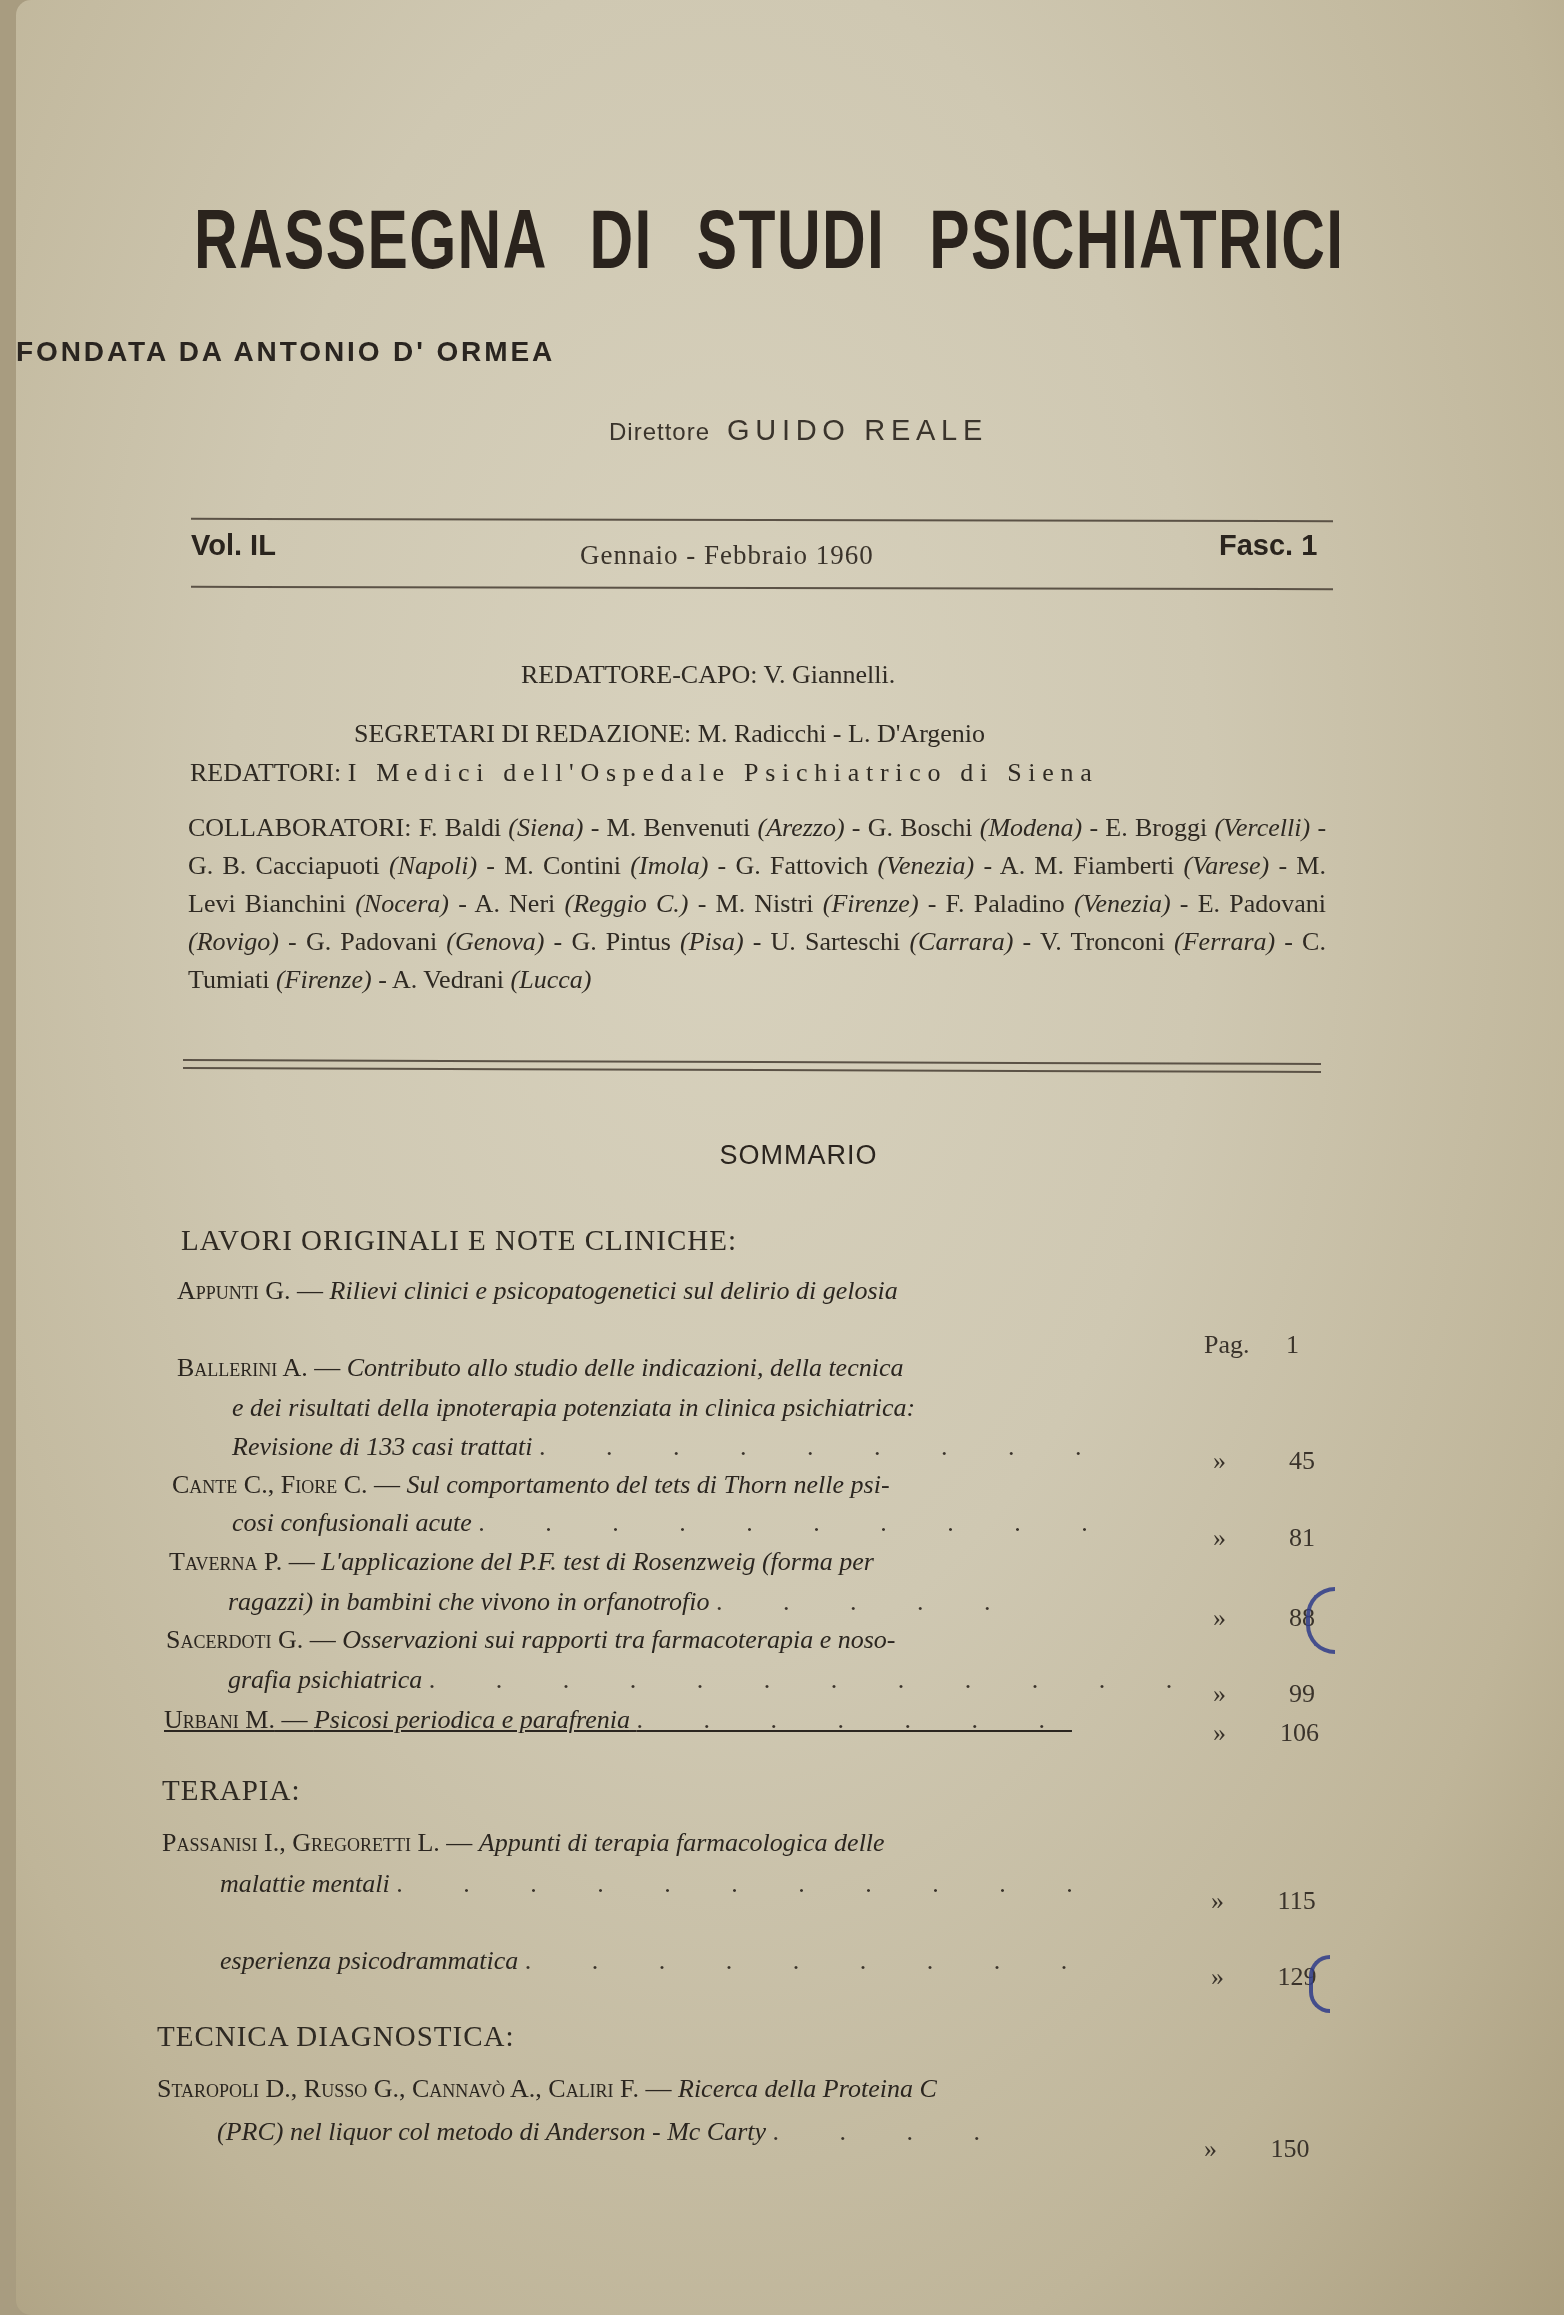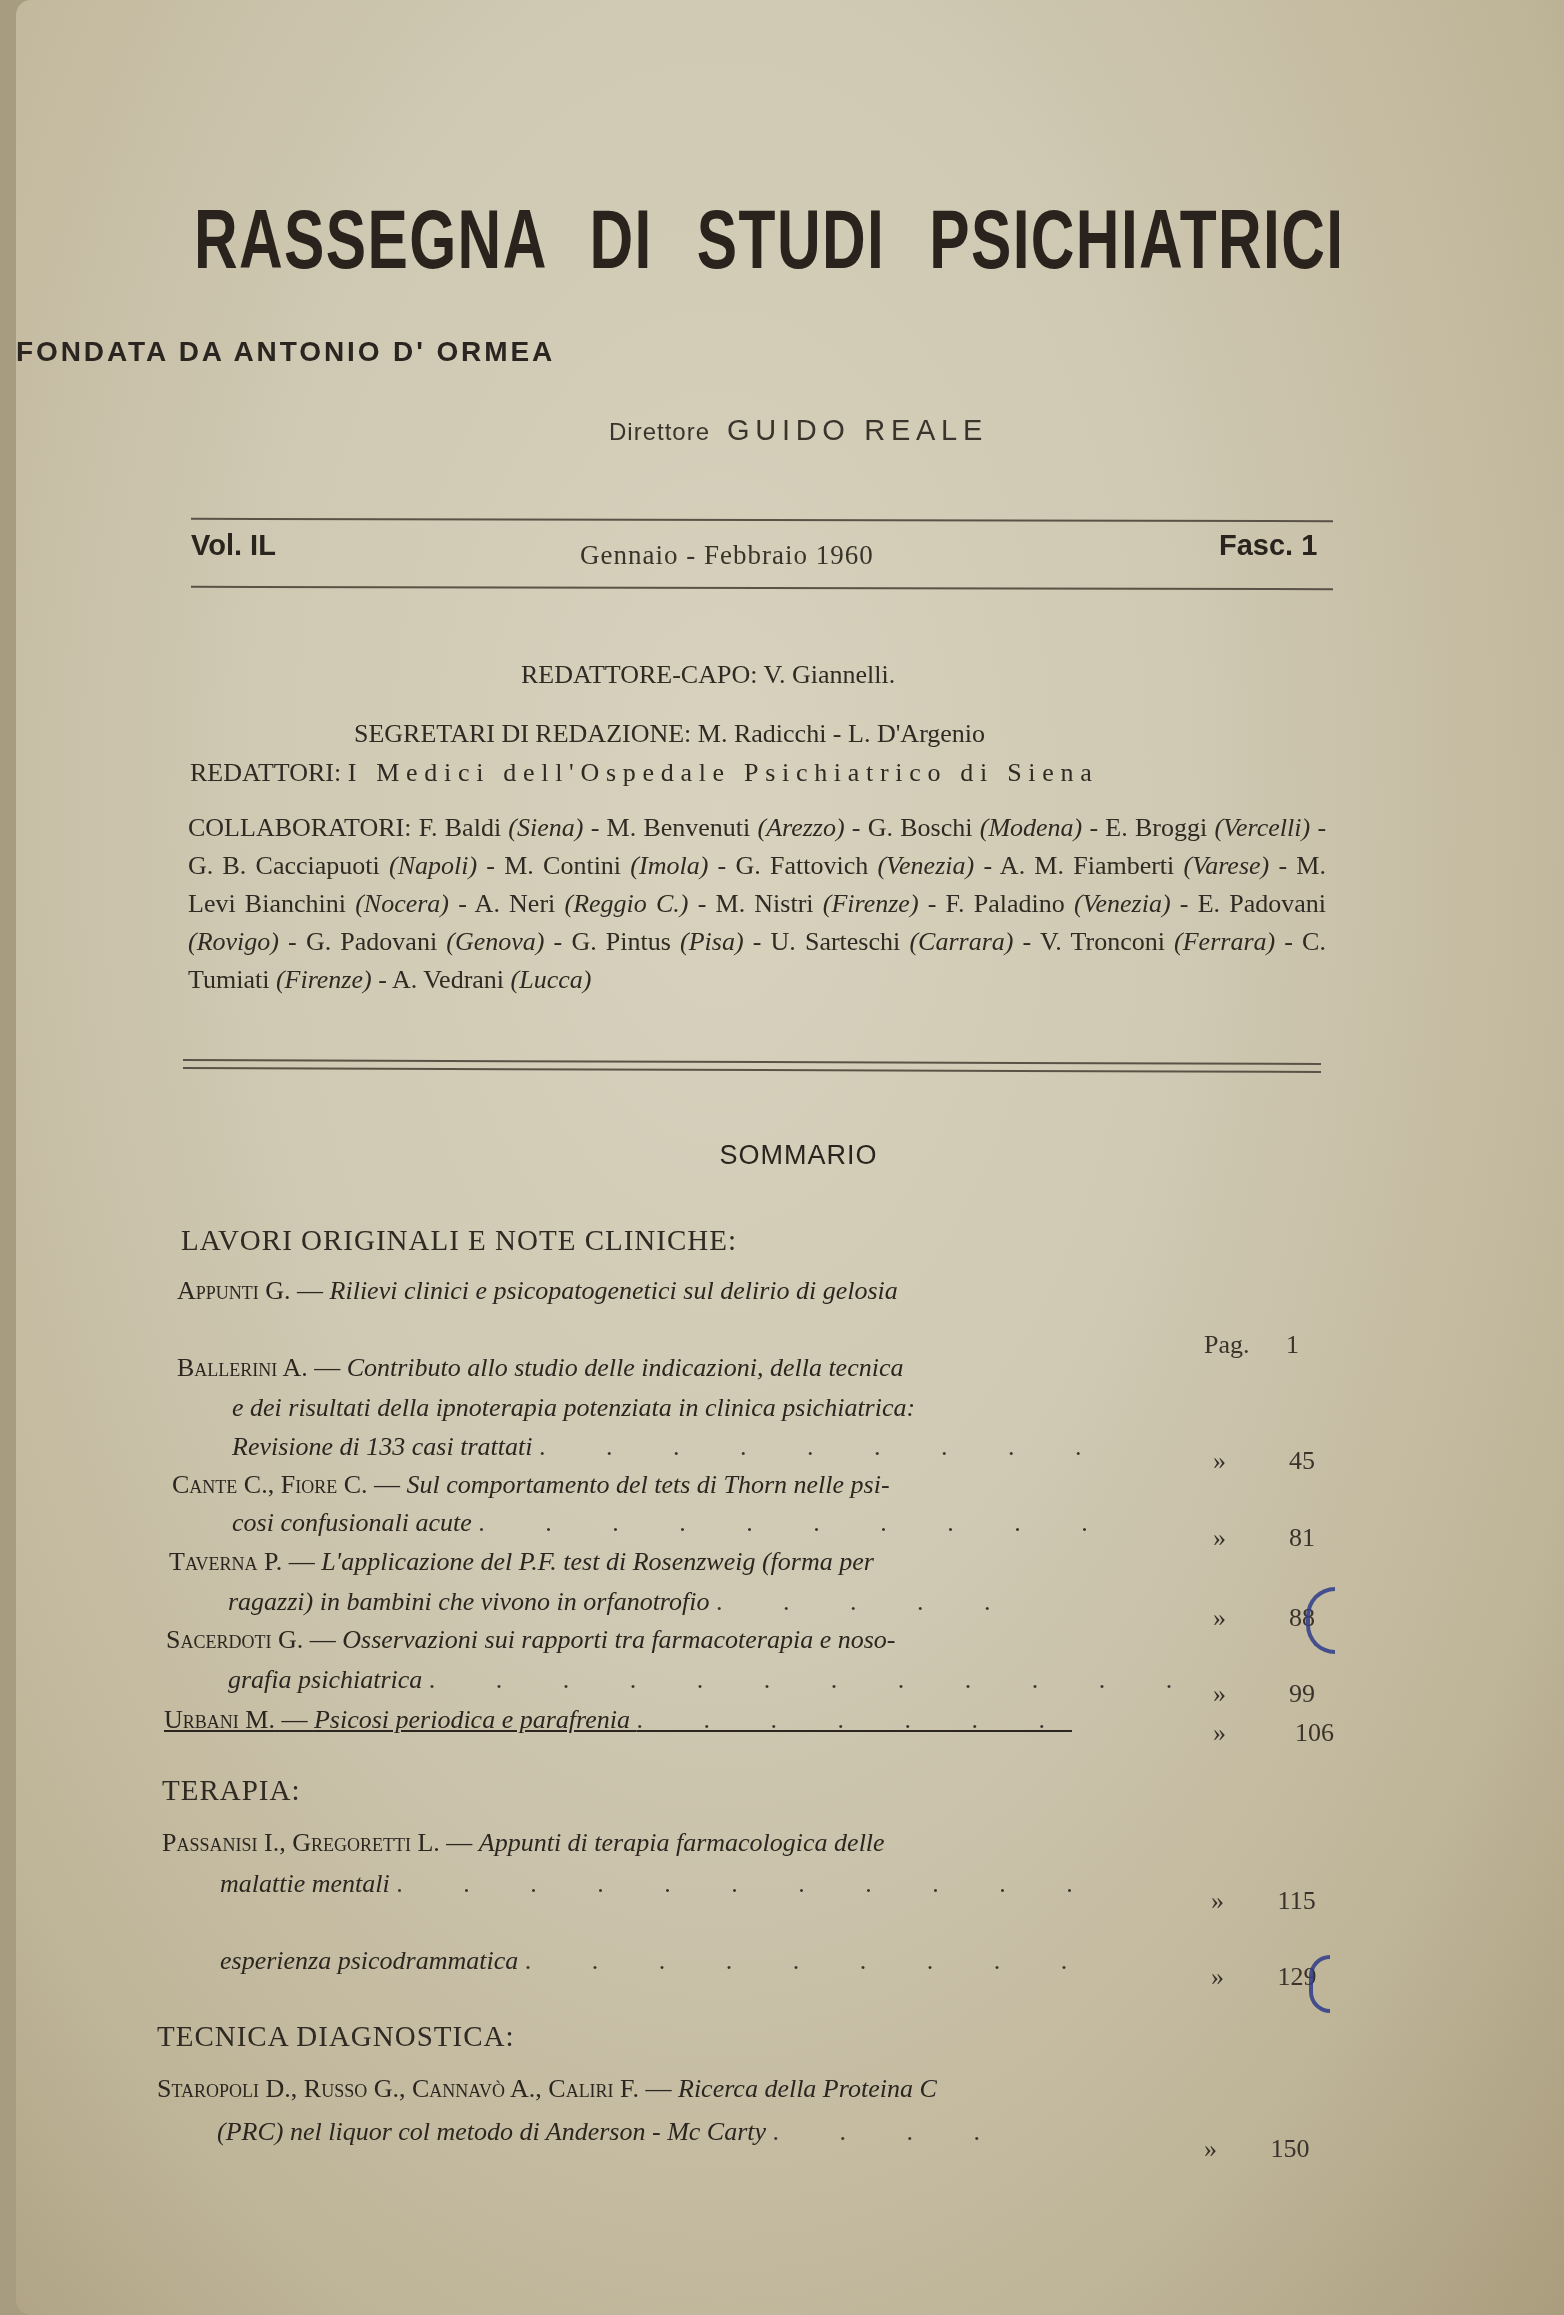--- a/index.html
+++ b/index.html
@@ -164,21 +164,21 @@
     <span class="author">Sacerdoti G.</span> — <span class="ttl">Osservazioni sui rapporti tra farmacoterapia e noso-</span>
   </div>
   <div class="entry" style="left:212px; top:1665px;">
     <span class="cont">grafia psichiatrica</span> <span class="dots">. . . . . . . . . . . .</span>
   </div>
   <div class="pg" style="left:1197px; top:1679px;"><span class="q">»</span><span style="margin-left:19px">99</span></div>
 
   <div class="entry" style="left:148px; top:1705px;text-decoration:underline;">
     <span class="author">Urbani M.</span> — <span class="ttl">Psicosi periodica e parafrenia</span> <span class="dots">. . . . . . .</span>
   </div>
-  <div class="pg" style="left:1197px; top:1718px;"><span class="q">»</span><span style="margin-left:25px">106</span></div>
+  <div class="pg" style="left:1197px; top:1718px;"><span class="q">»</span><span style="margin-left:10px">106</span></div>
 
   <div class="abs section-head" style="left:146px; top:1774px;">TERAPIA:</div>
 
   <div class="entry" style="left:146px; top:1828px;">
     <span class="author">Passanisi I., Gregoretti L.</span> — <span class="ttl">Appunti di terapia farmacologica delle</span>
   </div>
   <div class="entry" style="left:204px; top:1869px;">
     <span class="cont">malattie mentali</span> <span class="dots">. . . . . . . . . . .</span>
   </div>
   <div class="pg" style="left:1195px; top:1886px;"><span class="q">»</span><span style="margin-left:9.6px">115</span></div>

